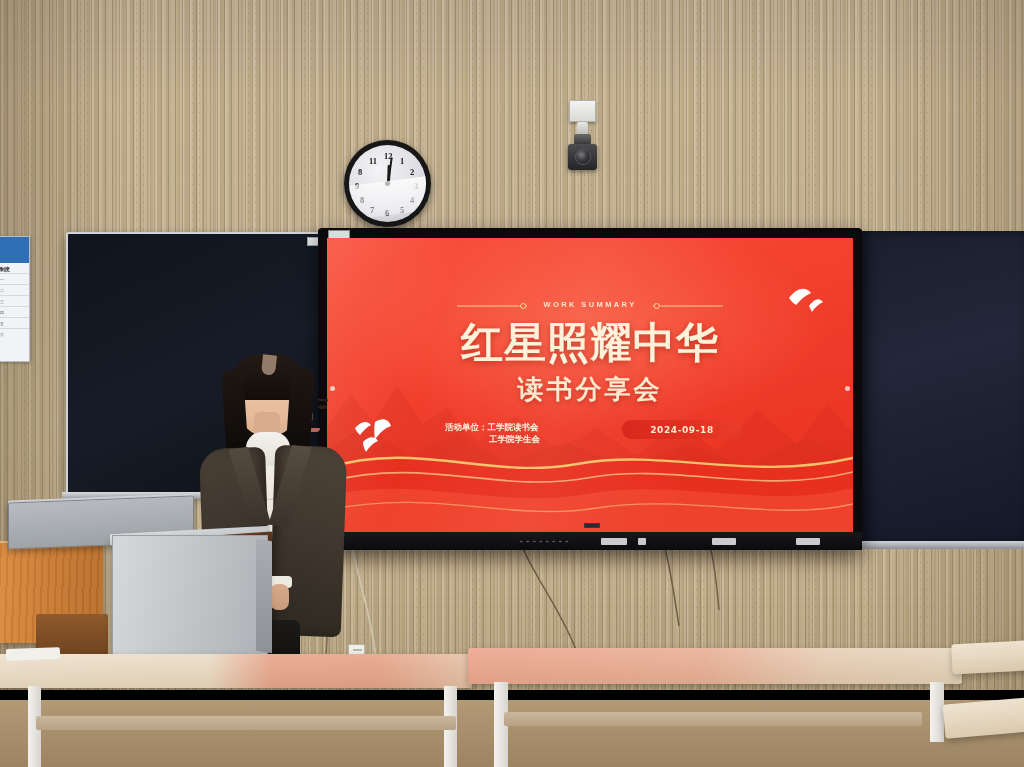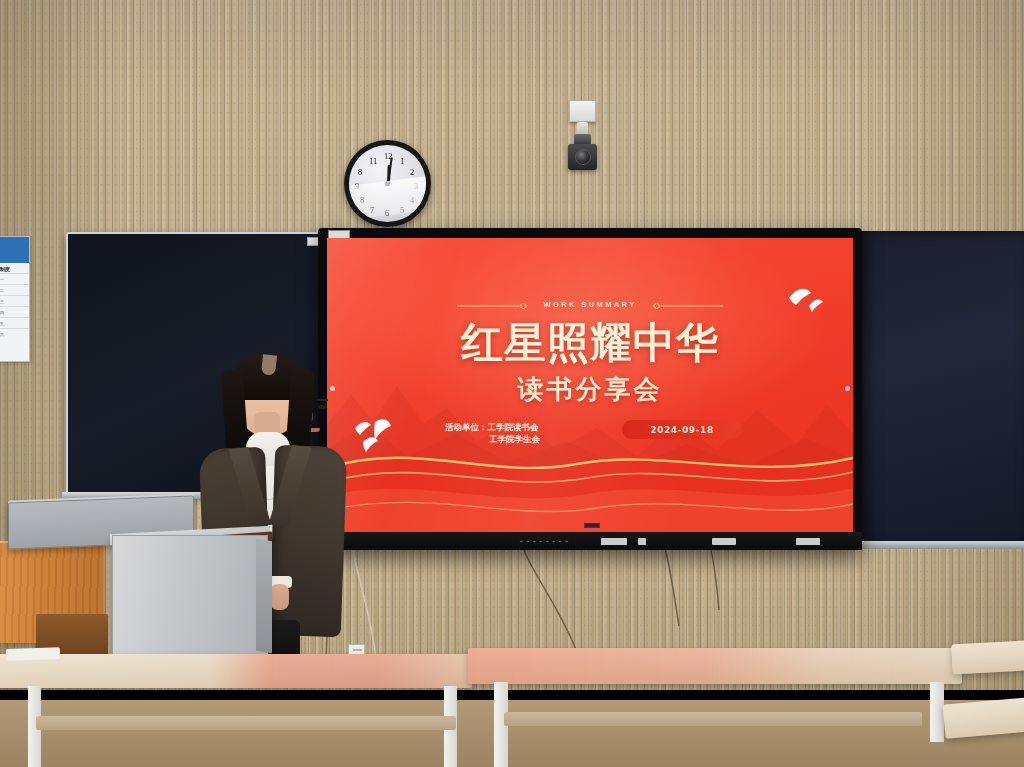--- a/index.html
+++ b/index.html
@@ -41,21 +41,21 @@
   .poster-row span{ font-size:4px; color:#555; }
 
   
   .clock{ position:absolute; left:344px; top:140px; width:87px; height:87px; border-radius:50%;
     background:#171717; box-shadow:0 3px 7px rgba(0,0,0,.45); }
   .clock-face{ position:absolute; left:5px; top:5px; width:77px; height:77px; border-radius:50%;
     background:radial-gradient(circle at 38% 32%, #f4f4f6 0%, #dcdce2 60%, #c7c7cf 100%); overflow:hidden;}
   .clock-glare{ position:absolute; left:-6px; top:36px; width:92px; height:34px;
     background:linear-gradient(200deg, rgba(255,255,255,.88), rgba(255,255,255,.25));
     transform:rotate(-7deg); }
-  .num{ position:absolute; font-size:8.5px; color:#1a1a1a; font-family:"Liberation Serif", serif; font-weight:normal;}
+  .num{ position:absolute; font-size:8.5px; color:#1a1a1a; font-family:"Liberation Serif", serif; font-weight:bold;}
   .hand{ position:absolute; background:#1b1b1b; transform-origin:bottom center; border-radius:1px;}
   .h-hour{ left:38px; top:20px; width:2.6px; height:19px; transform:rotate(2deg); }
   .h-min{ left:38.4px; top:12px; width:1.8px; height:27px; transform:rotate(8deg); }
   .h-pin{ position:absolute; left:36px; top:36px; width:5px; height:5px; border-radius:50%; background:#111;}
   .clock-brand{ position:absolute; left:26px; top:22px; font-size:4px; color:#777; letter-spacing:.3px;}
 
   
   .cam-plate{ position:absolute; left:569px; top:100px; width:27px; height:22px;
     background:linear-gradient(180deg,#f3f3f1,#d9d9d6); border:1px solid #b3b3ae; border-radius:1px;
     box-shadow:0 2px 3px rgba(0,0,0,.3);}

